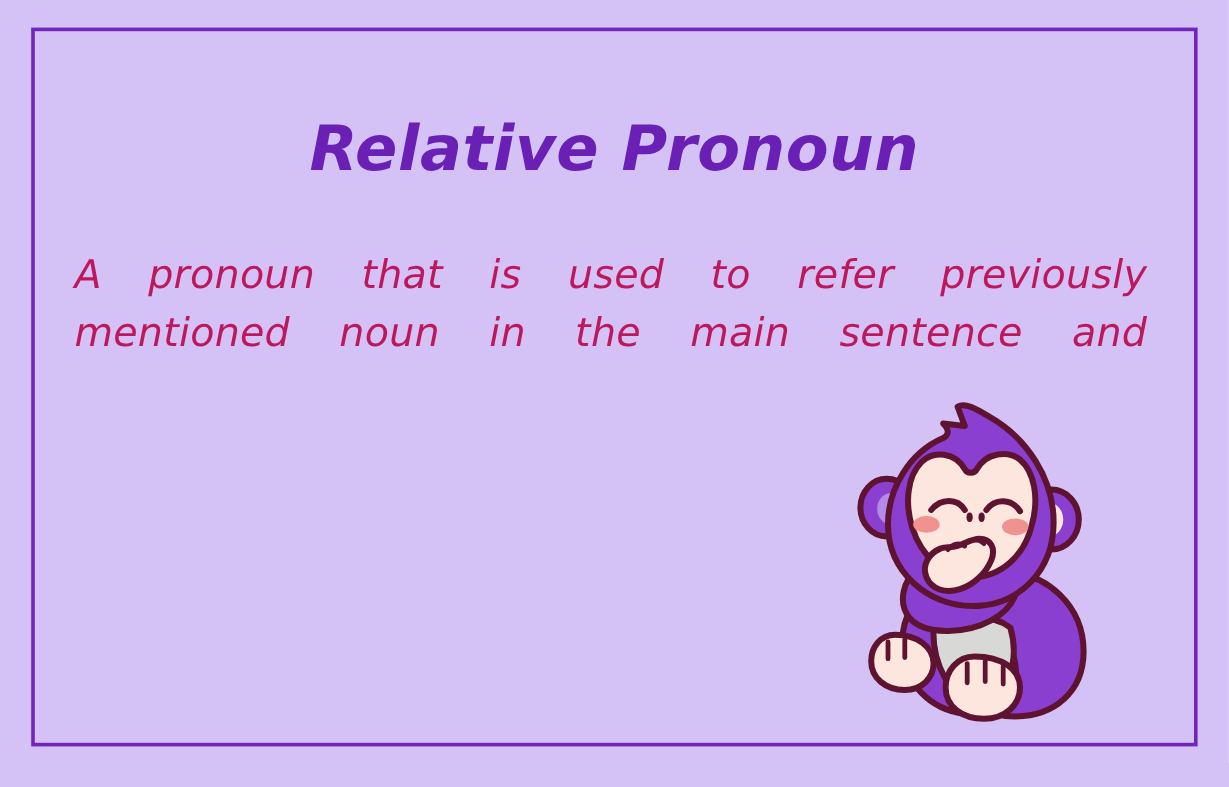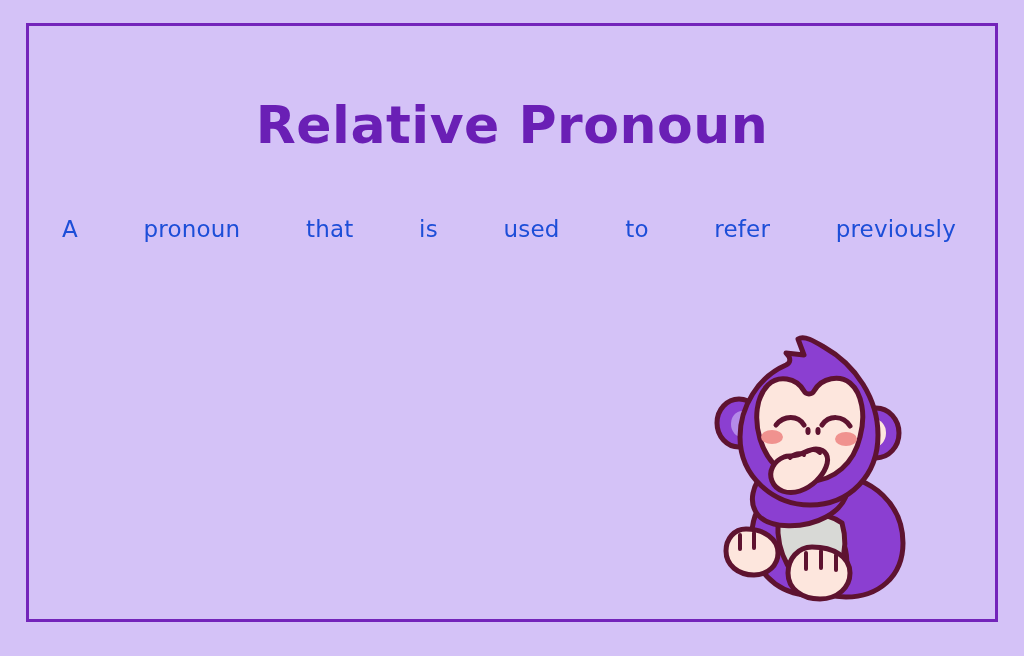--- a/index.html
+++ b/index.html
@@ -33,20 +33,21 @@
     box-sizing: border-box;
     pointer-events: none;
   }
 
   .content {
     position: absolute;
     left: 0;
     top: 0;
     width: 860px;
     height: 656px;
+    font-style: italic;
   }
 
   .title {
     position: absolute;
     left: 0;
     top: 96px;
     width: 1024px;
     text-align: center;
     font-family: "DejaVu Sans", sans-serif;
     font-size: 52px;
@@ -55,24 +56,24 @@
     color: #6a1fb5;
     line-height: 1.15;
   }
 
   .body-text {
     position: absolute;
     left: 62px;
     top: 205px;
     width: 894px;
     font-family: "DejaVu Sans", sans-serif;
-    font-size: 23px;
+    font-size: 33px;
     font-weight: 400;
     line-height: 48px;
-    color: #1d4ed8;
+    color: #be185d;
     text-align: justify;
     text-justify: inter-word;
     letter-spacing: 0.2px;
   }
   
   .body-text .ln {
     display: block;
   }
   .body-text .ln.just {
     text-align: justify;
@@ -96,20 +97,21 @@
 <div class="card">
 
   <div class="card-frame"></div>
 
   <div class="content">
 
     <div class="title">Relative Pronoun</div>
 
     <div class="body-text">
       <span class="ln just">A pronoun that is used to refer previously</span>
+      <span class="ln just">mentioned noun in the main sentence and</span>
     </div>
 
     <div class="mascot">
       <svg viewBox="0 0 230 290" width="230" height="290" xmlns="http://www.w3.org/2000/svg">
 
         <path d="M128 150
                  C175 150 203 182 203 218
                  C203 252 178 272 146 272
                  C120 272 100 258 94 236
                  C88 214 96 186 112 168

